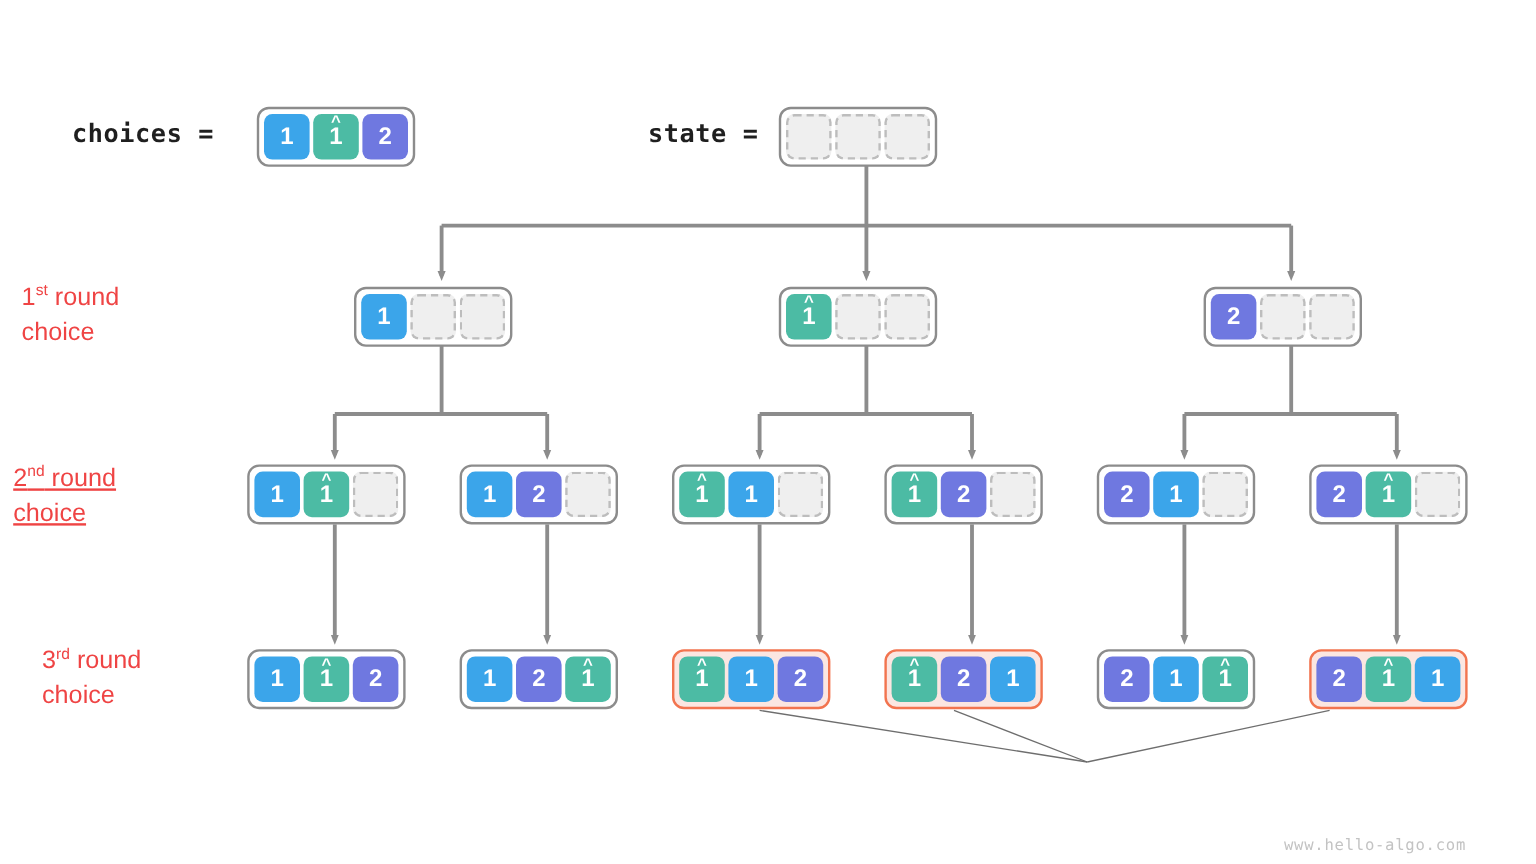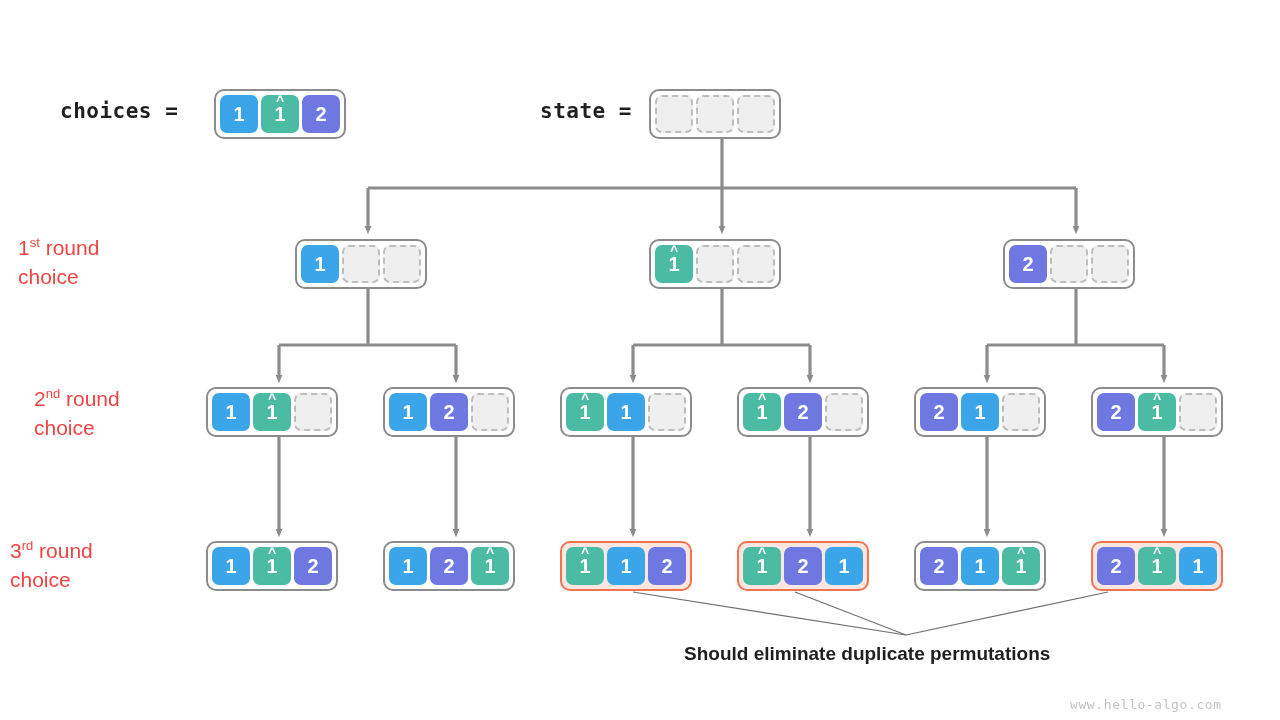--- a/index.html
+++ b/index.html
@@ -177,26 +177,26 @@
 
   <div class="mono-label" style="left:60px; top:99px;">choices =</div>
 
   <div class="mono-label" style="left:524px; top:99px;margin-left:16px;">state =</div>
 
   <div class="round-label" style="left:18px; top:234px;">
     <span>1</span><sup>st</sup><span> round</span><br>
     <span>choice</span>
   </div>
 
-  <div class="round-label" style="left:34px; top:385px;">
+  <div class="round-label" style="left:11px; top:385px;text-decoration:underline;">
     <span>2</span><sup>nd</sup><span> round</span><br>
     <span>choice</span>
   </div>
 
-  <div class="round-label" style="left:10px; top:537px;">
+  <div class="round-label" style="left:35px; top:537px;">
     <span>3</span><sup>rd</sup><span> round</span><br>
     <span>choice</span>
   </div>
 
   <div id="arrays">
       <div class="array" style="left: 214px; top: 89px;">
         <div class="cell v1">
           <span class="glyph">1</span>
         </div>
         <div class="cell v1h">
@@ -347,16 +347,15 @@
         </div>
         <div class="cell v1h">
           <span class="glyph">1<span class="hat">^</span></span>
         </div>
         <div class="cell v1">
           <span class="glyph">1</span>
         </div>
       </div>
     </div>
 
-  <div class="caption" style="left:684px; top:643px;">Should eliminate duplicate permutations</div>
 
   <div class="watermark" style="left:1070px; top:680px;margin-top:17px;">www.hello-algo.com</div>
 </div>
 
 </body></html>

